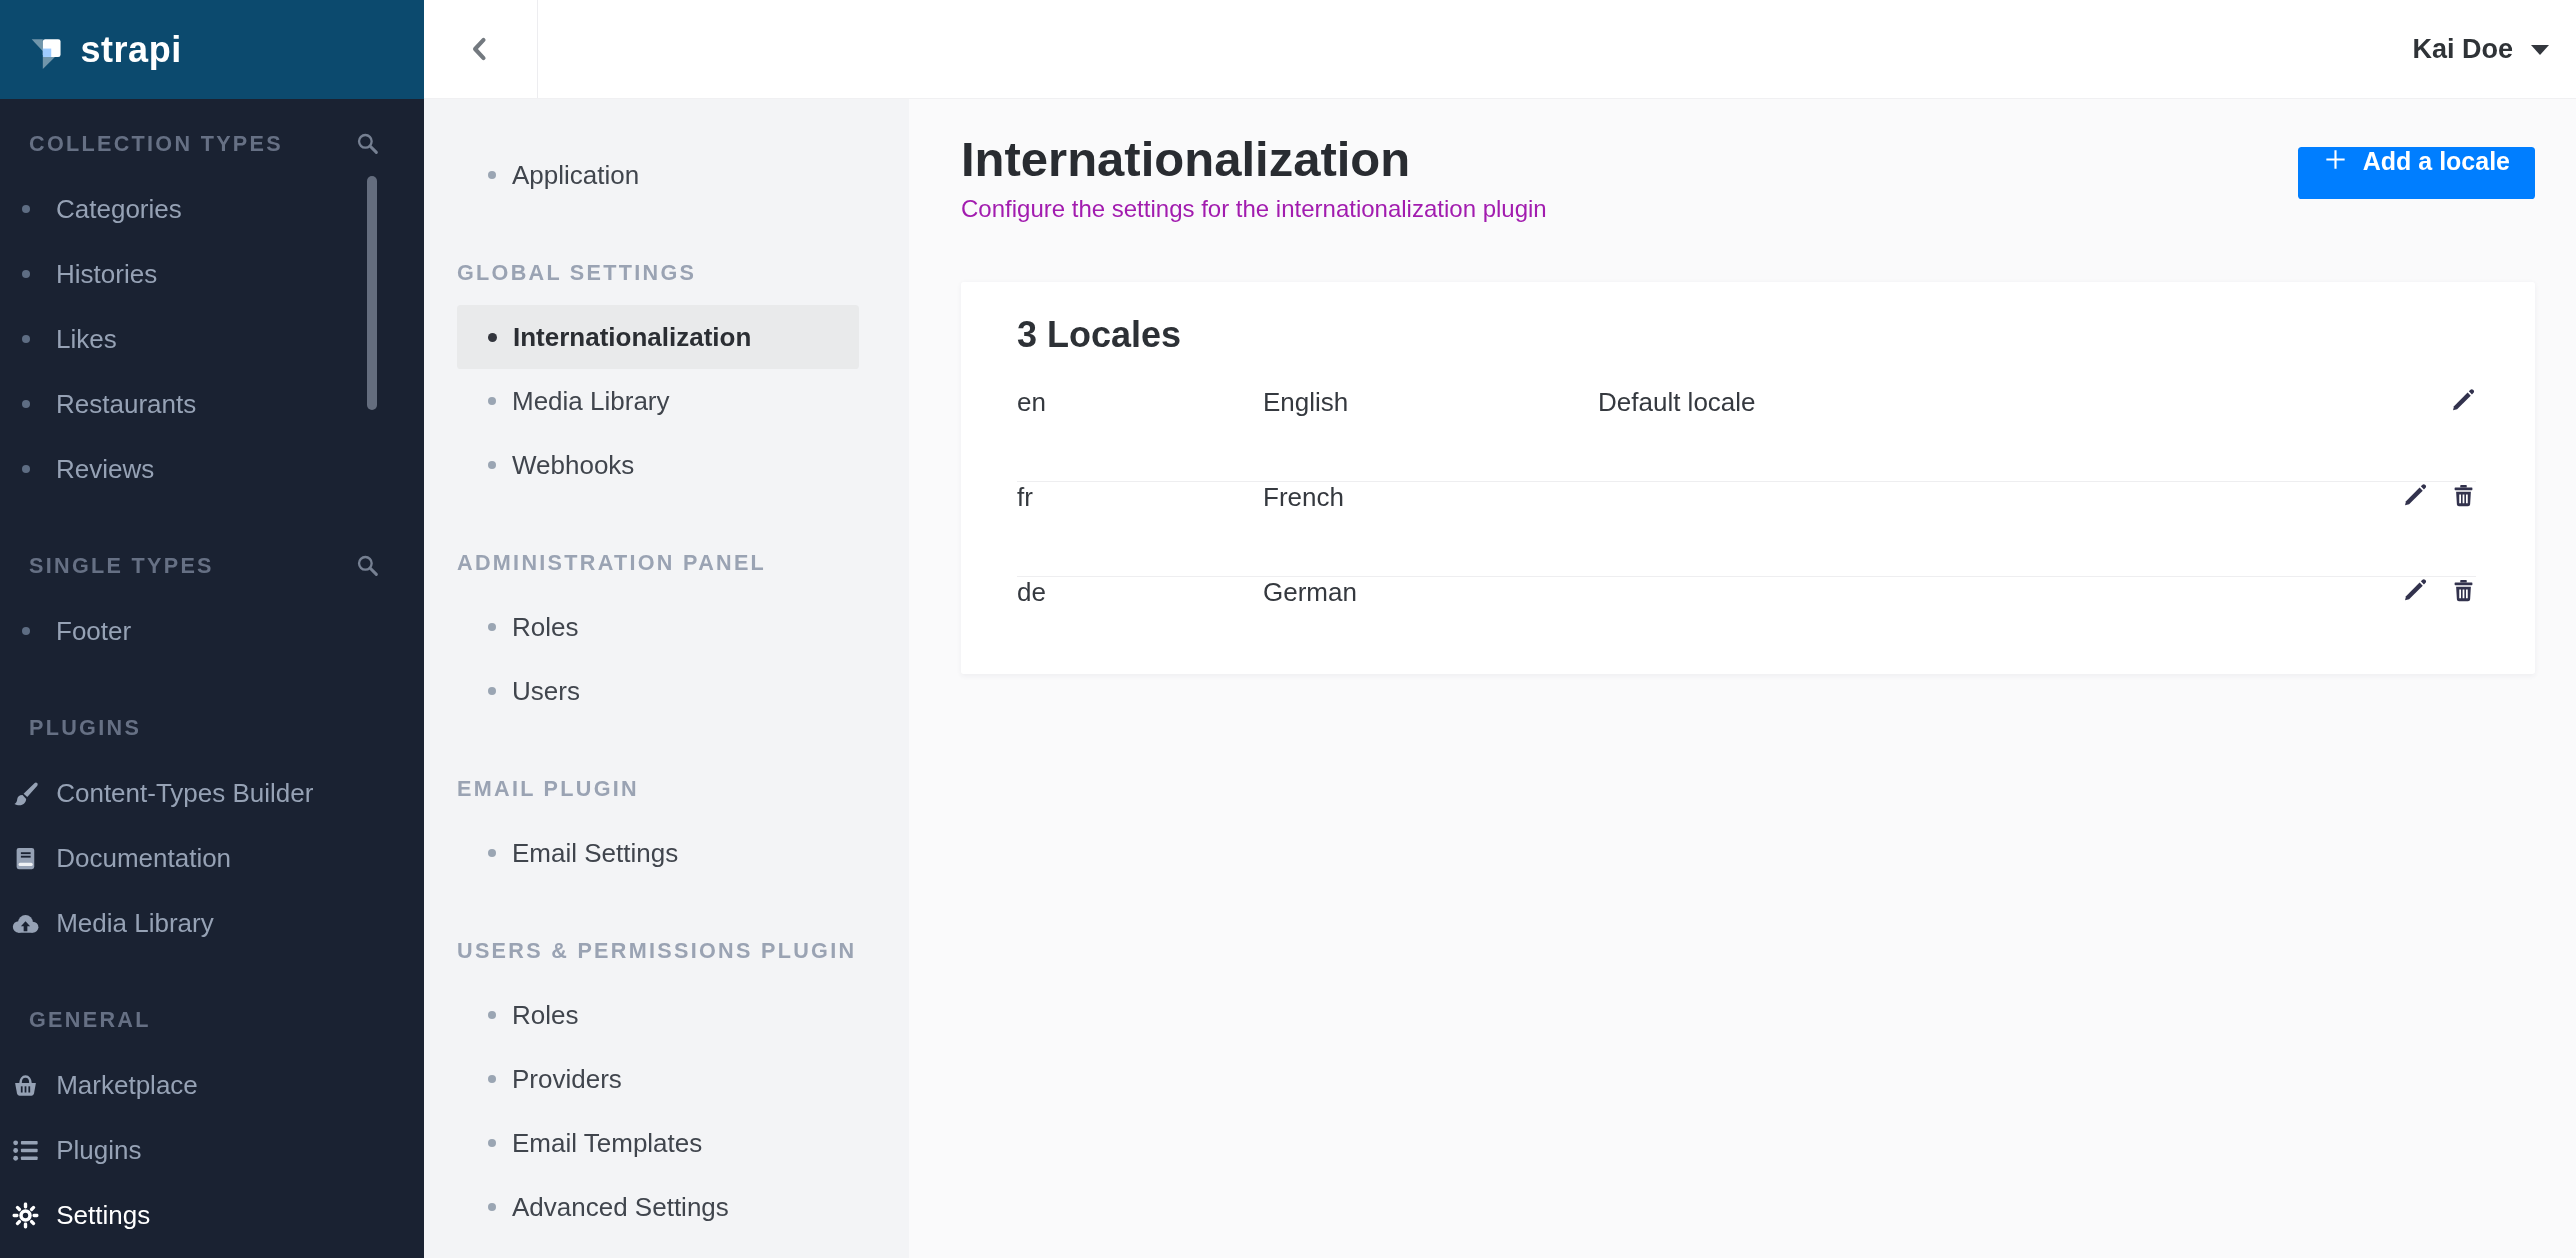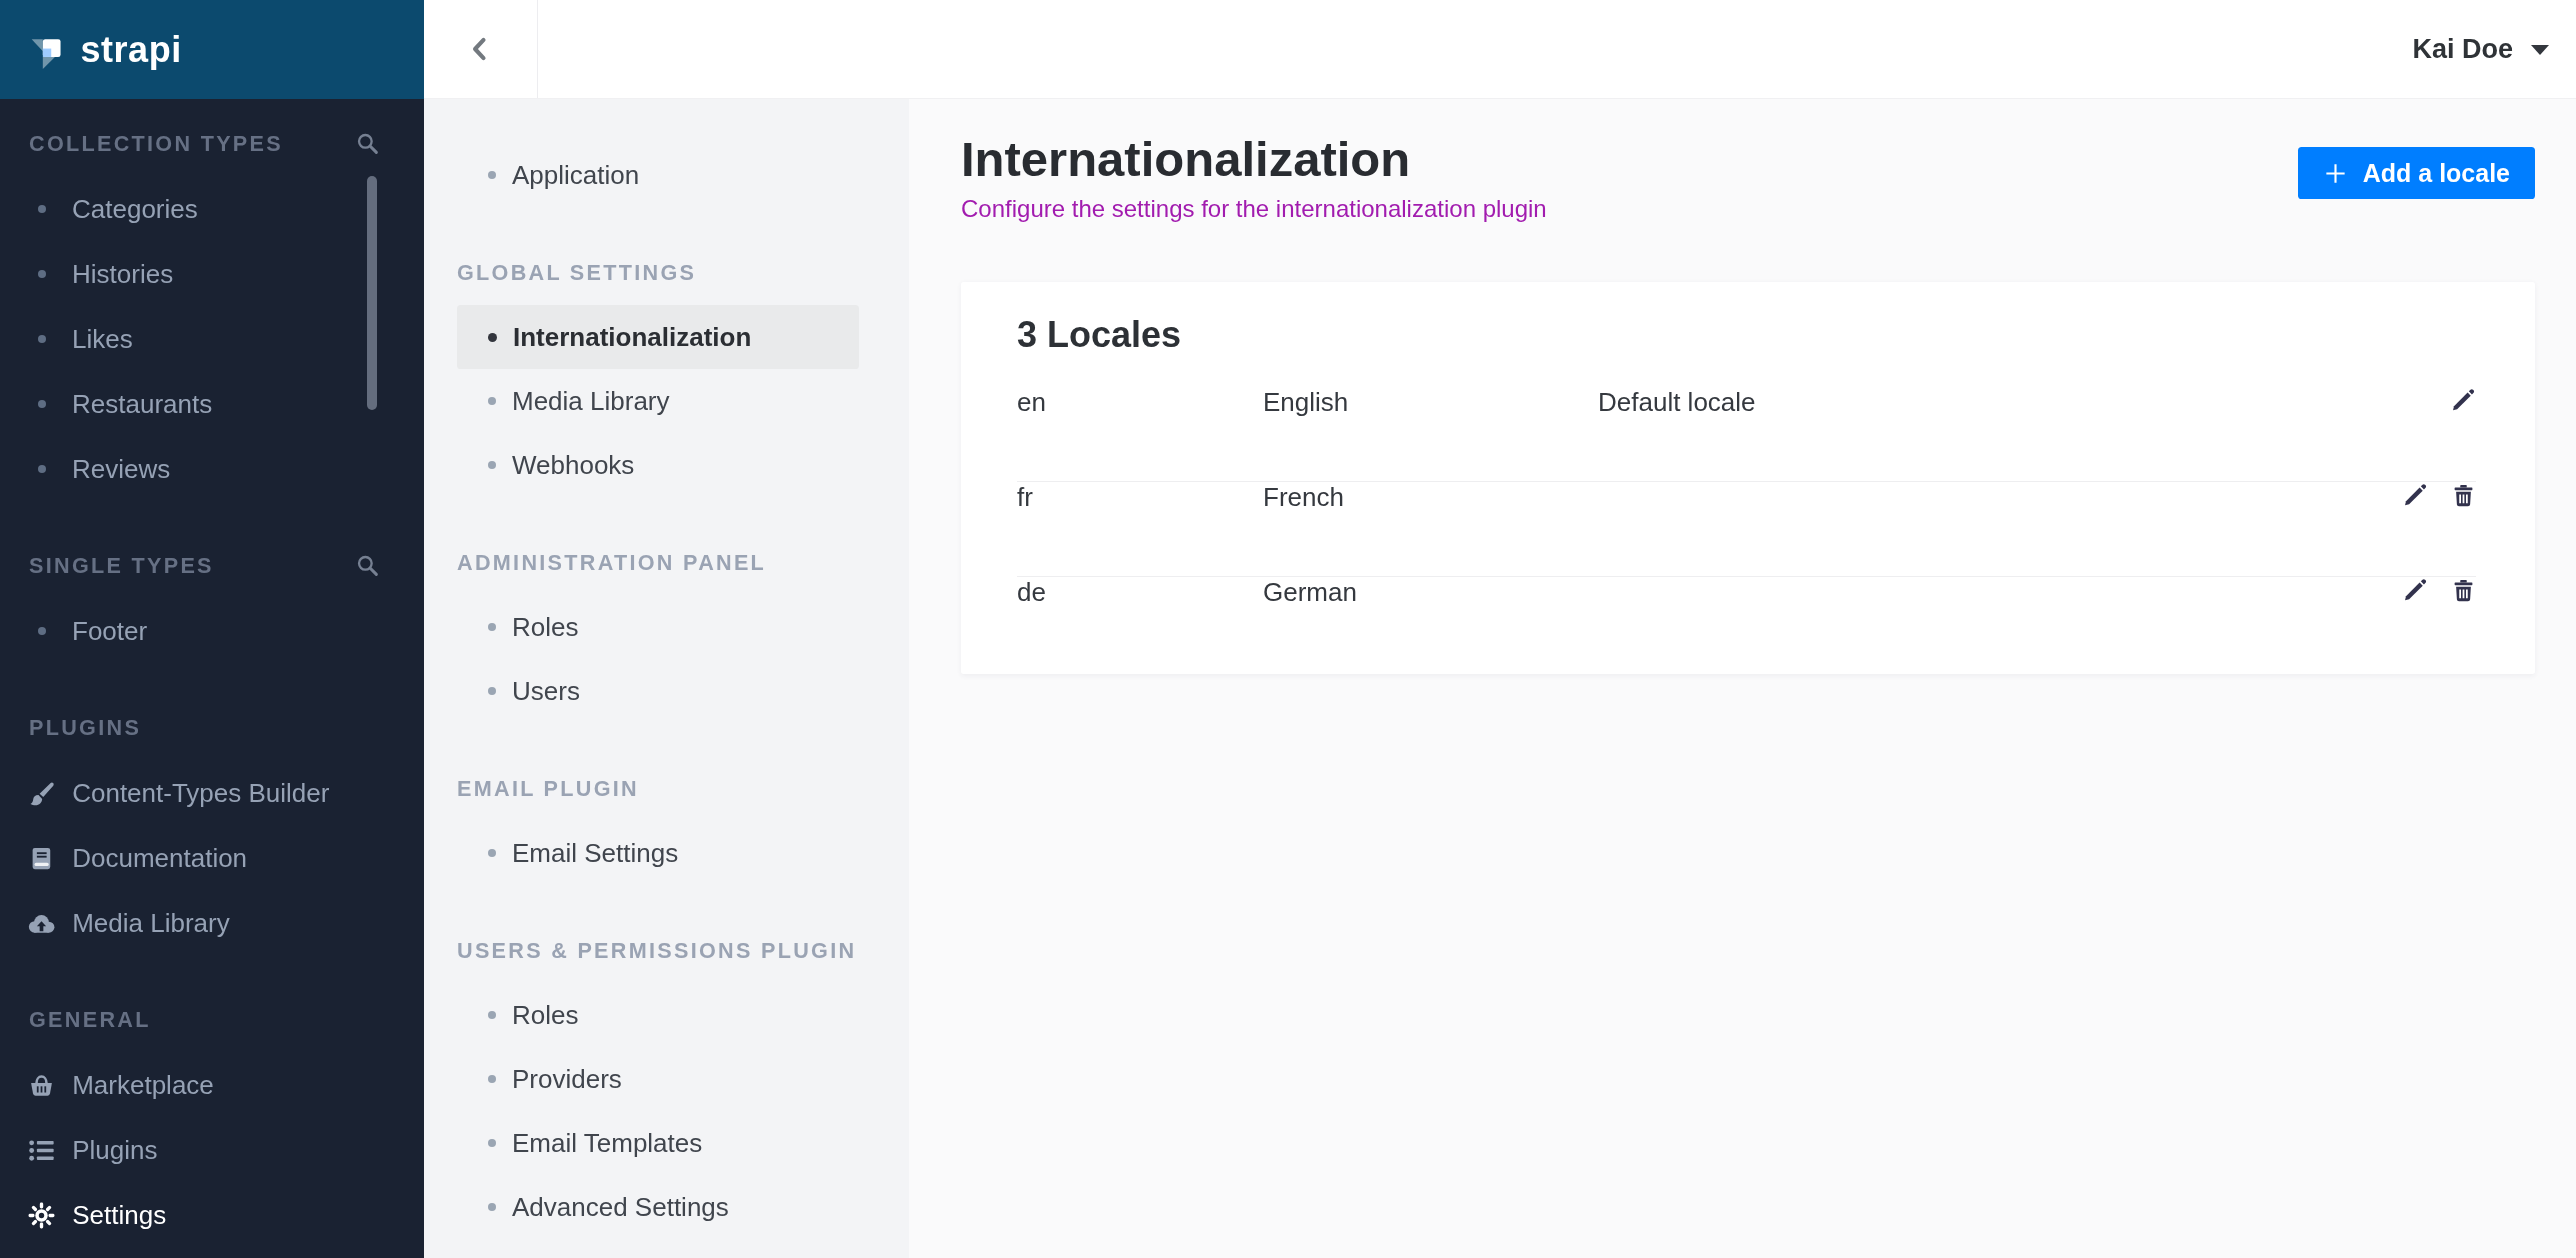--- a/index.html
+++ b/index.html
@@ -22,21 +22,21 @@
   }
   .logo-word { color:#fff; font-size:36px; font-weight:700; letter-spacing:0.5px; }
   .sb-section { margin-top:32px; }
   .sb-section.first { margin-top:12.6px; }
   .sb-section-header {
     height:65px; display:flex; align-items:center;
     padding:0 45px 0 29px; color:#667084; font-size:21.6px; font-weight:700;
     letter-spacing:2.3px;
   }
   .sb-search { margin-left:auto; color:#768092; display:flex; }
-  .sb-item { height:65px; display:flex; align-items:center; padding-left:29px; color:#96a2b5; font-size:26px; cursor:pointer; }
+  .sb-item { height:65px; display:flex; align-items:center; padding-left:13px; color:#96a2b5; font-size:26px; cursor:pointer; }
   .sb-bullet { width:8px; height:8px; border-radius:50%; background:#5e6d83; margin-left:9px; flex:0 0 auto; }
   .sb-item .sb-label { margin-left:26px; }
   .sb-icon { width:29px; height:29px; margin-left:-1.8px; display:flex; align-items:center; justify-content:center; flex:0 0 auto; }
   .sb-item.icon-item .sb-label { margin-left:16px; }
   .sb-item.active { color:#ffffff; }
   .sb-scroll-thumb {
     position:absolute; right:47px; top:176px; width:10px; height:234px;
     border-radius:5.4px; background:#646d7e;
   }
 
@@ -81,21 +81,21 @@
 
   
   .main { position:absolute; left:909px; top:99px; right:0; bottom:0; background:#fafafb; }
   .page-head {
     position:absolute; left:52px; top:32px; right:41px;
     display:flex; justify-content:space-between; align-items:flex-start;
   }
   .page-title { font-size:49px; font-weight:600; color:#292c31; line-height:1.15; }
   .page-subtitle { margin-top:7.2px; font-size:24px; color:#a21caf; }
   .add-locale-btn {
-    margin-top:16px; height:52px; display:flex; align-items:center; gap:14.4px;
+    margin-top:16px; height:52px; display:flex; align-items:flex-start; gap:14.4px;
     background:#007eff; color:#fff; border:none; border-radius:3.6px;
     padding:0 25px; font-size:25px; font-weight:600;
     font-family:"Liberation Sans", sans-serif; cursor:pointer;
   }
 
   .locales-card {
     position:absolute; left:52px; right:41px; top:183px; height:392px;
     background:#fff; border-radius:2.7px; box-shadow:0 1.8px 5.4px rgba(50,50,93,0.06);
   }
   .card-title-row { height:105px; display:flex; align-items:center; padding:0 56px; }

